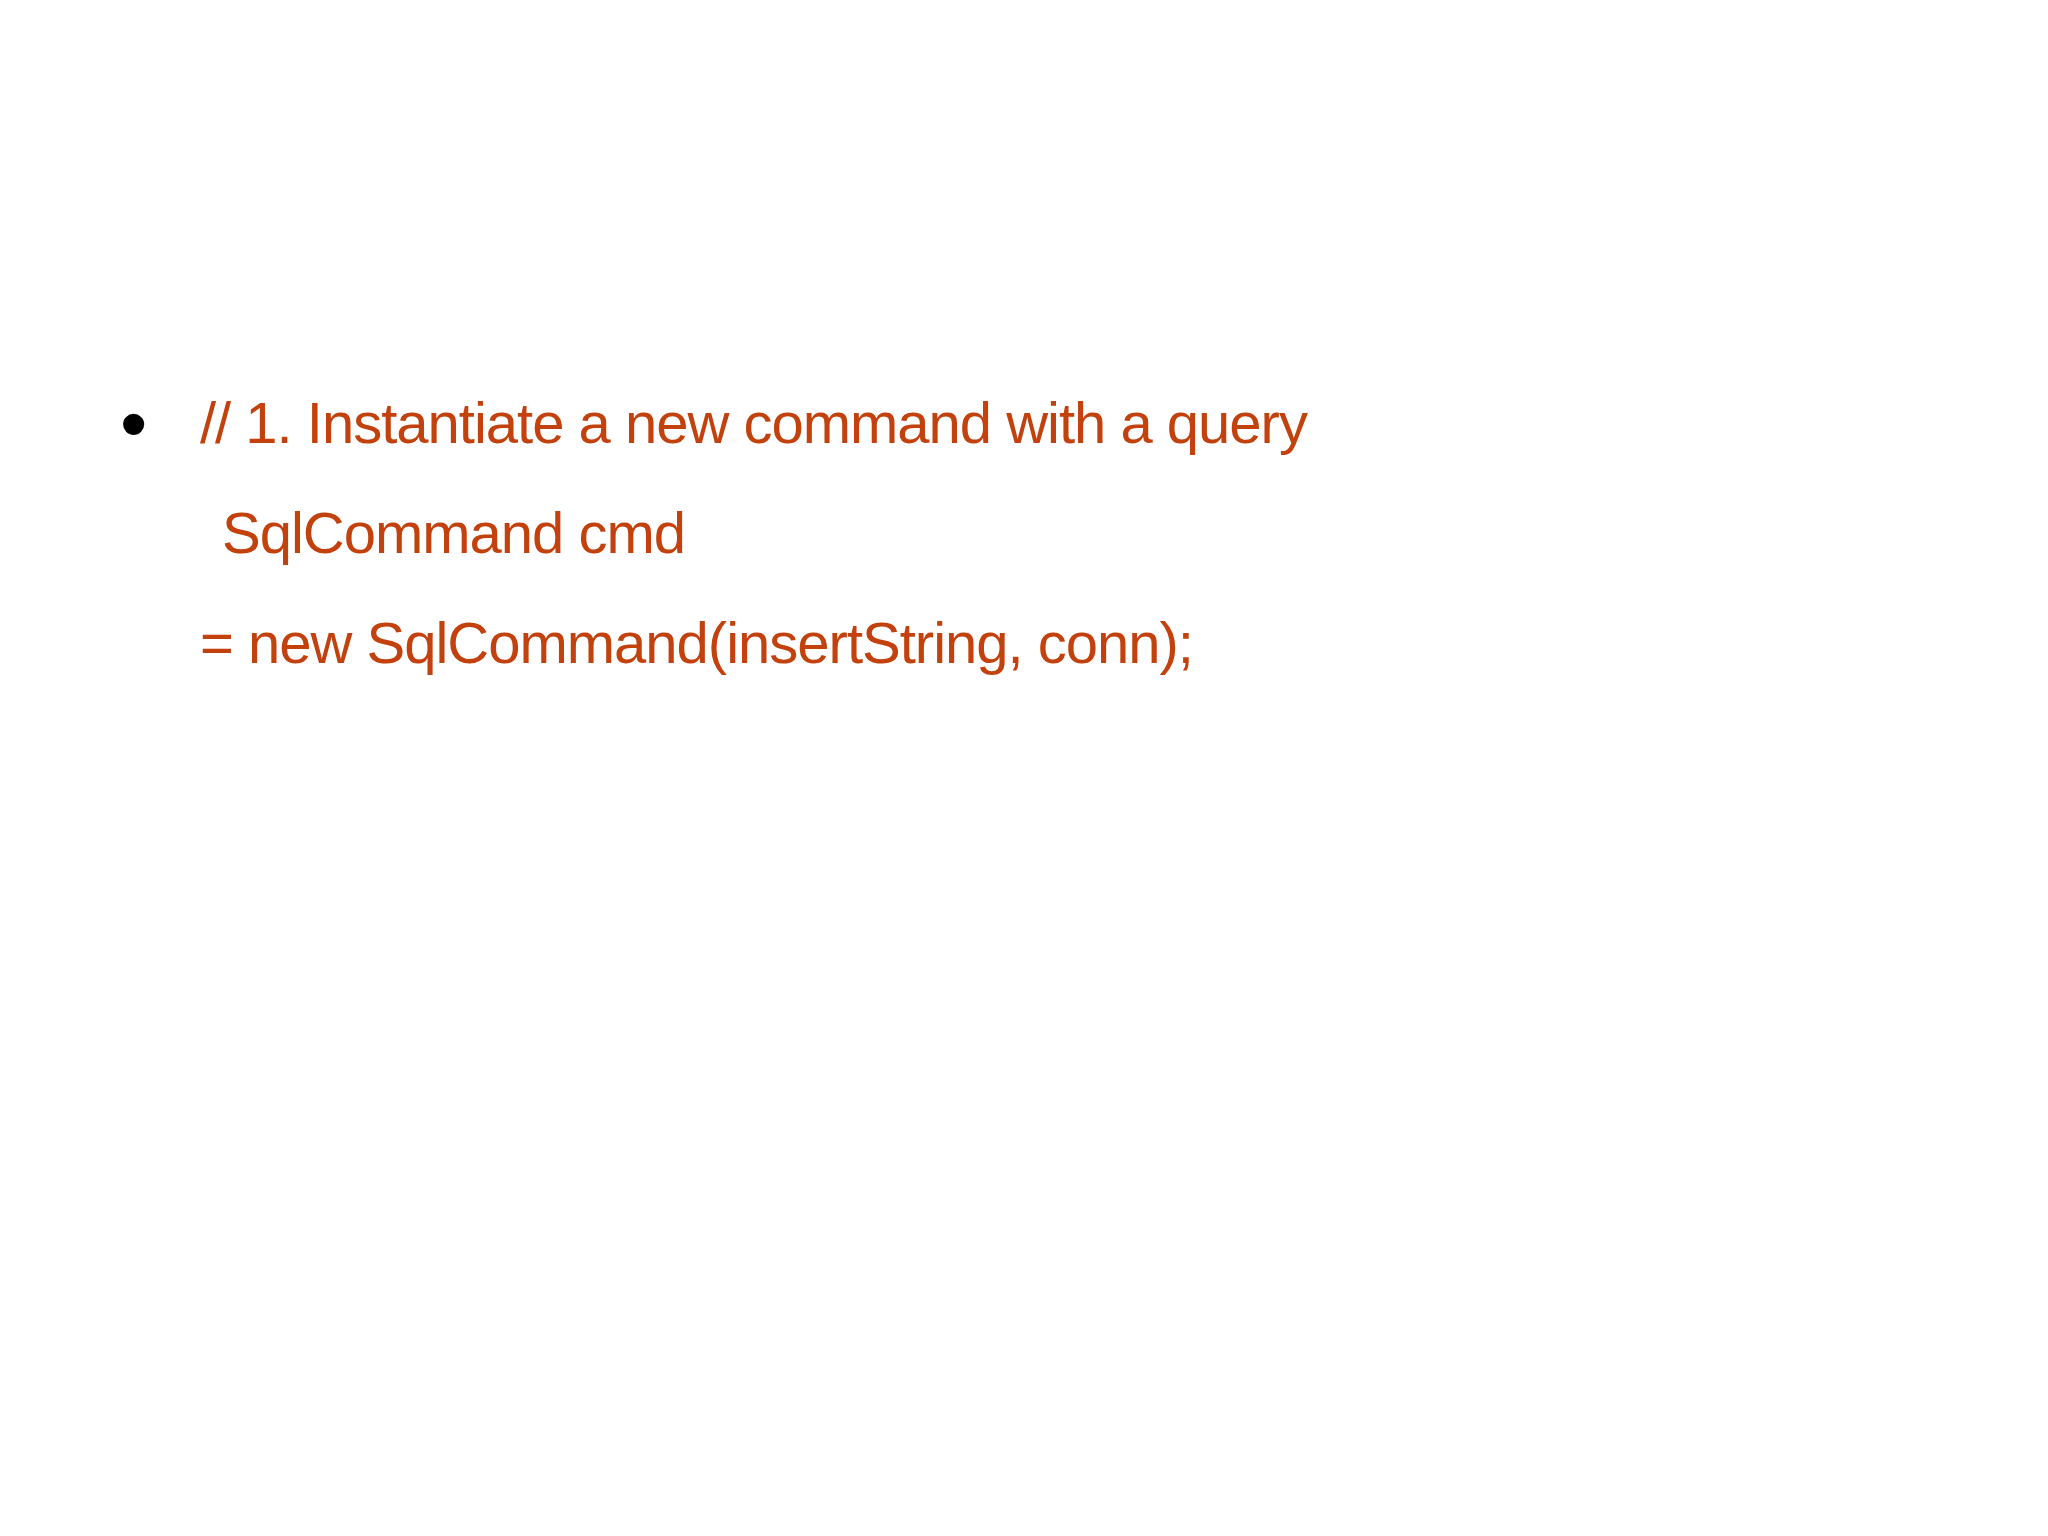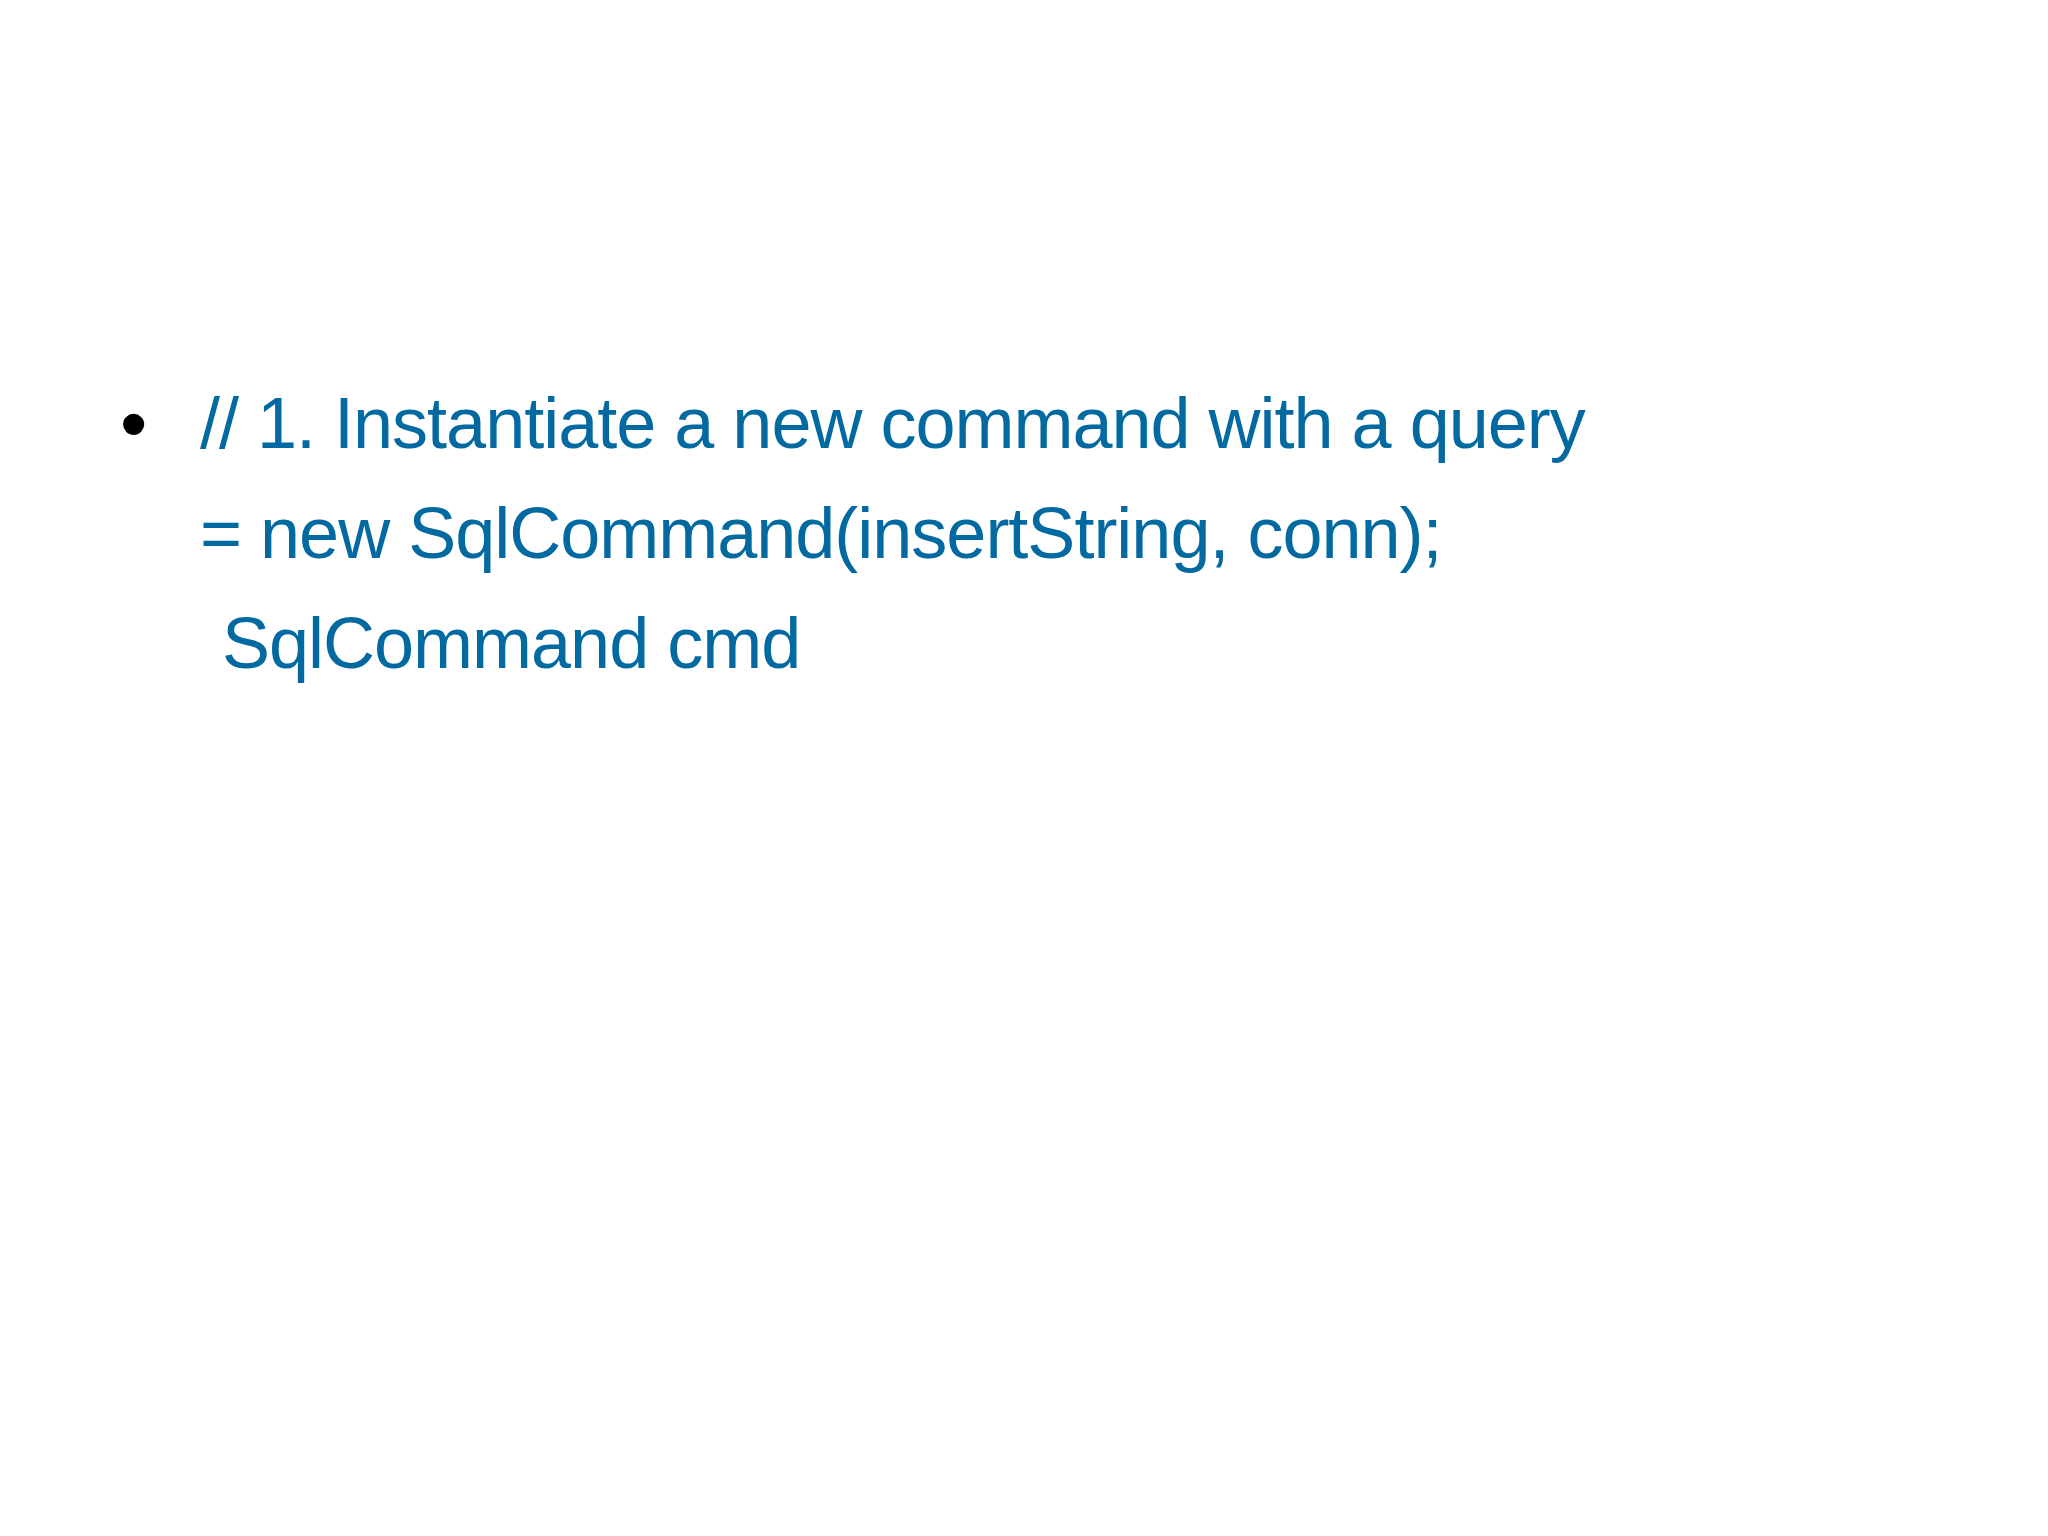--- a/index.html
+++ b/index.html
@@ -22,38 +22,38 @@
     line-height: 110px;
     color: #000000;
   }
   .code-block {
     position: absolute;
     left: 200px;
     top: 368px;
     right: 40px;
   }
   .code-line {
-    font-size: 72px;
+    font-size: 58px;
     line-height: 110px;
     min-height: 110px;
     letter-spacing: -1px;
     white-space: pre;
-    color: #0369a1;
+    color: #c2410c;
   }
   .code-line.indent1 {
     padding-left: 22px;
   }
 </style>
 </head>
 <body>
 
 <div class="slide-canvas">
 
   <span class="bullet-glyph">•</span>
 
   <div class="code-block">
     <div class="code-line">// 1. Instantiate a new command with a query</div>
+    <div class="code-line indent1">SqlCommand cmd</div>
     <div class="code-line">= new SqlCommand(insertString, conn);</div>
-    <div class="code-line indent1">SqlCommand cmd</div>
     <div class="code-line"></div>
   </div>
 
 </div>
 
 </body></html>

